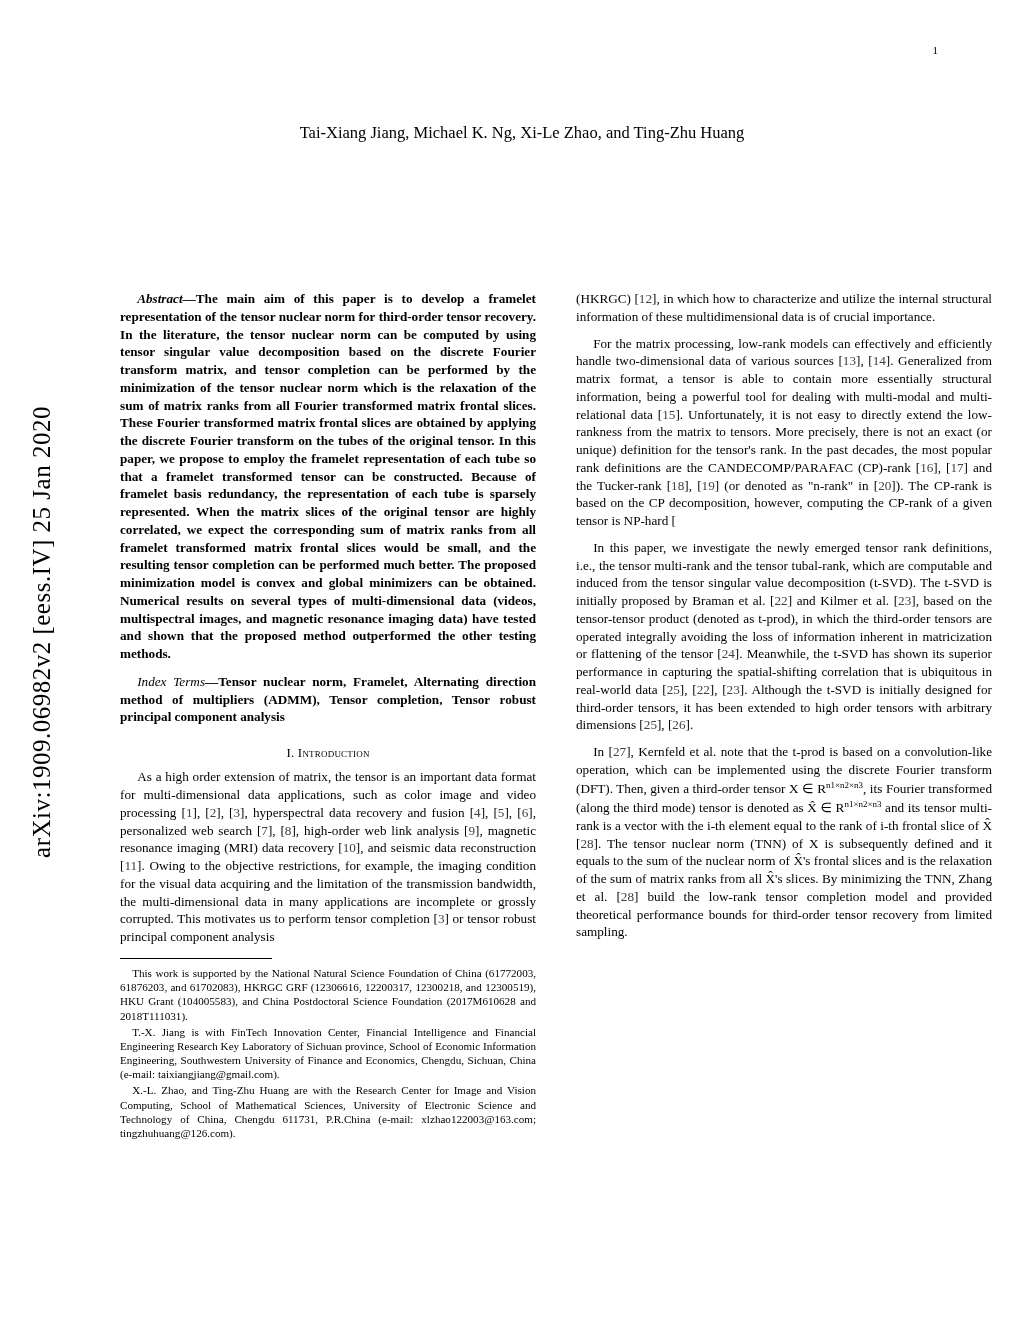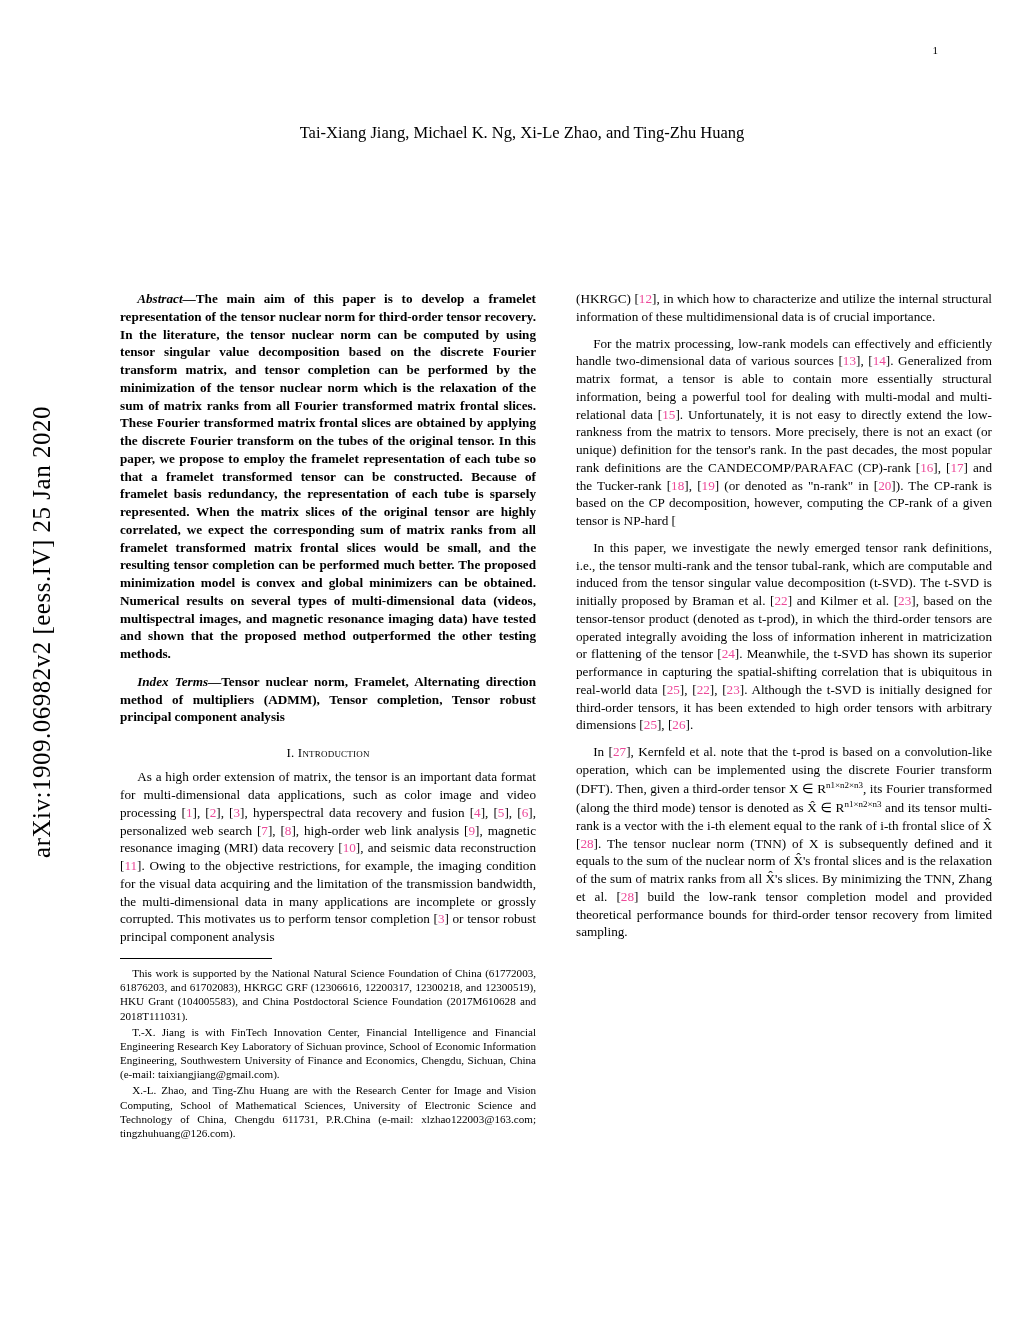--- a/index.html
+++ b/index.html
@@ -96,31 +96,31 @@
   .indexterms {
     font-weight: bold;
     text-align: justify;
     font-size: 13.2px;
     line-height: 1.345;
     margin-top: 10px;
     text-indent: 1.3em;
   }
   .indexterms .lead {
     font-style: italic;
-    font-weight: bold;
+    font-weight: normal;
   }
   .section-head {
     text-align: center;
     font-size: 13px;
     margin: 18px 0 7px 0;
     font-variant: small-caps;
     letter-spacing: 0.2px;
   }
   .ref {
-    color: #ec4899;
+    color: #404040;
   }
   .footnote-rule {
     width: 152px;
     height: 1px;
     background: #000;
     margin: 12px 0 7px 0;
   }
   .footnotes {
     font-size: 11.1px;
     line-height: 1.28;

